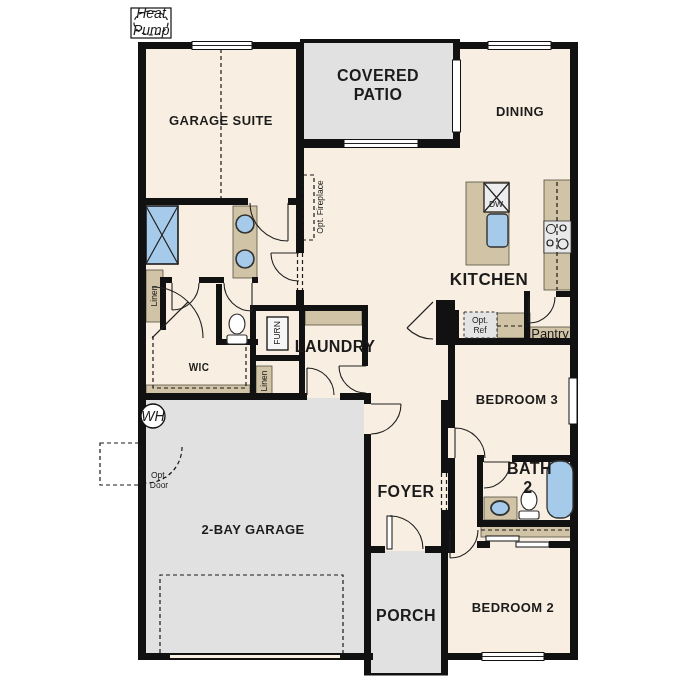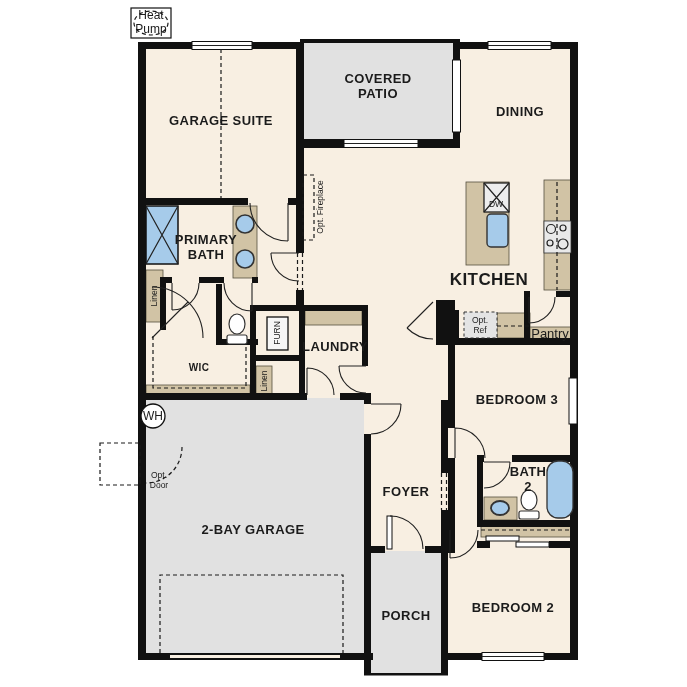--- a/index.html
+++ b/index.html
@@ -4,22 +4,22 @@
 <style>
   html,body{margin:0;padding:0;background:#ffffff;}
   #plan{position:relative;width:687px;height:687px;background:#fff;overflow:hidden;
         font-family:"Liberation Sans", sans-serif;}
   #plan svg{position:absolute;left:0;top:0;}
   .lbl{position:absolute;transform:translate(-50%,-50%);color:#1b1b1b;text-align:center;
        line-height:1.18;white-space:normal;}
   .rot{transform:translate(-50%,-50%) rotate(-90deg);white-space:nowrap;}
   .room{font-weight:bold;letter-spacing:.4px;}
   .nowrap{white-space:nowrap;}
-  .fs13{font-size:13px;} .fs12{font-size:17px;} .fs11{font-size:13px;}
-  .fs10{font-size:10px;} .fs9{font-size:13px;} .fs85{font-size:8.5px;} .fs8{font-size:12px;}
+  .fs13{font-size:13px;} .fs12{font-size:17px;} .fs11{font-size:16px;}
+  .fs10{font-size:10px;} .fs9{font-size:13px;} .fs85{font-size:8.5px;} .fs8{font-size:14px;font-style:italic;}
   
   .floor-in{fill:var(--interior-floor,#f8efe2);}
   .floor-out{fill:var(--outdoor-floor,#e1e1e1);}
   .tan{fill:var(--cabinetry,#d1c3a5);stroke:#55503f;stroke-width:.8;}
   .wall{fill:var(--wall,#111111);}
   .blue{fill:var(--plumbing-fixture,#a6cbea);}
   .win{fill:#ffffff;stroke:#111;stroke-width:1;}
   .thin{stroke:#222;stroke-width:1.2;fill:none;}
   .arc{stroke:#222;stroke-width:1.1;fill:none;}
   .dash{stroke:#1a1a1a;stroke-width:1.2;fill:none;stroke-dasharray:4 3;}
@@ -198,21 +198,20 @@
 
   <div class="lbl fs8" style="left:151px;top:22px;width:36px">Heat Pump</div>
   <div class="lbl room fs13" style="left:221px;top:121px;width:110px">GARAGE SUITE</div>
   <div class="lbl room fs11" style="left:378px;top:86px;width:96px">COVERED PATIO</div>
   <div class="lbl room fs13 nowrap" style="left:520px;top:112px">DINING</div>
   <div class="lbl rot fs85" style="left:320px;top:207px">Opt. Fireplace</div>
   <div class="lbl room fs12 nowrap" style="left:489px;top:280px">KITCHEN</div>
   <div class="lbl fs85" style="left:496px;top:204px">DW</div>
   <div class="lbl fs85" style="left:480px;top:325px;width:30px">Opt. Ref</div>
   <div class="lbl fs9 nowrap" style="left:550px;top:334px">Pantry</div>
-  <div class="lbl room fs11" style="left:206px;top:247px;width:78px">PRIMARY BATH</div>
   <div class="lbl rot fs85" style="left:154px;top:296px">Linen</div>
   <div class="lbl rot fs85" style="left:264px;top:381px">Linen</div>
   <div class="lbl rot fs85" style="left:277px;top:333px">FURN</div>
   <div class="lbl room fs10 nowrap" style="left:199px;top:368px">WIC</div>
   <div class="lbl room fs11 nowrap" style="left:335px;top:347px">LAUNDRY</div>
   <div class="lbl room fs13 nowrap" style="left:517px;top:400px">BEDROOM 3</div>
   <div class="lbl room fs11" style="left:528px;top:479px;width:42px">BATH 2</div>
   <div class="lbl room fs11 nowrap" style="left:406px;top:492px">FOYER</div>
   <div class="lbl fs8 nowrap" style="left:153px;top:416px">WH</div>
   <div class="lbl fs85" style="left:159px;top:480px;width:32px">Opt. Door</div>

